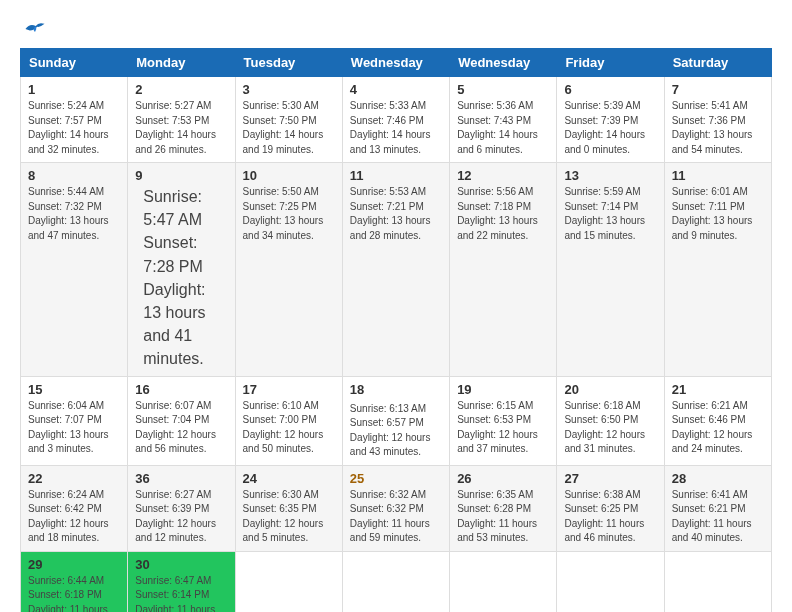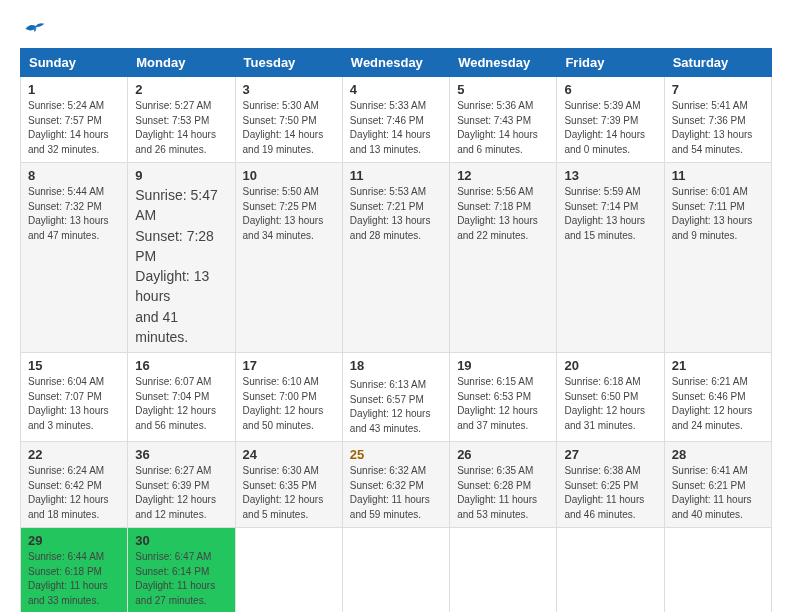--- a/index.html
+++ b/index.html
@@ -186,21 +186,21 @@
         <span style="font-size:13px;font-weight:bold;color:#333;display:block;margin-bottom:2px;">8</span>
         <div style="font-size:10px;color:#444;line-height:1.45;">
           Sunrise: 5:44 AM<br>
           Sunset: 7:32 PM<br>
           Daylight: 13 hours<br>
           and 47 minutes.
         </div>
       </td>
         <td>
         <span style="font-size:13px;font-weight:bold;color:#333;display:block;margin-bottom:2px;">9</span>
-        <div style="font-size:14px;color:#444;line-height:1.45;">
+        <div style="font-size:16px;color:#444;line-height:1.45;margin-left:8px;">
           Sunrise: 5:47 AM<br>
           Sunset: 7:28 PM<br>
           Daylight: 13 hours<br>
           and 41 minutes.
         </div>
       </td>
         <td>
         <span style="font-size:13px;font-weight:bold;color:#333;display:block;margin-bottom:2px;">10</span>
         <div style="font-size:10px;color:#444;line-height:1.45;">
           Sunrise: 5:50 AM<br>

